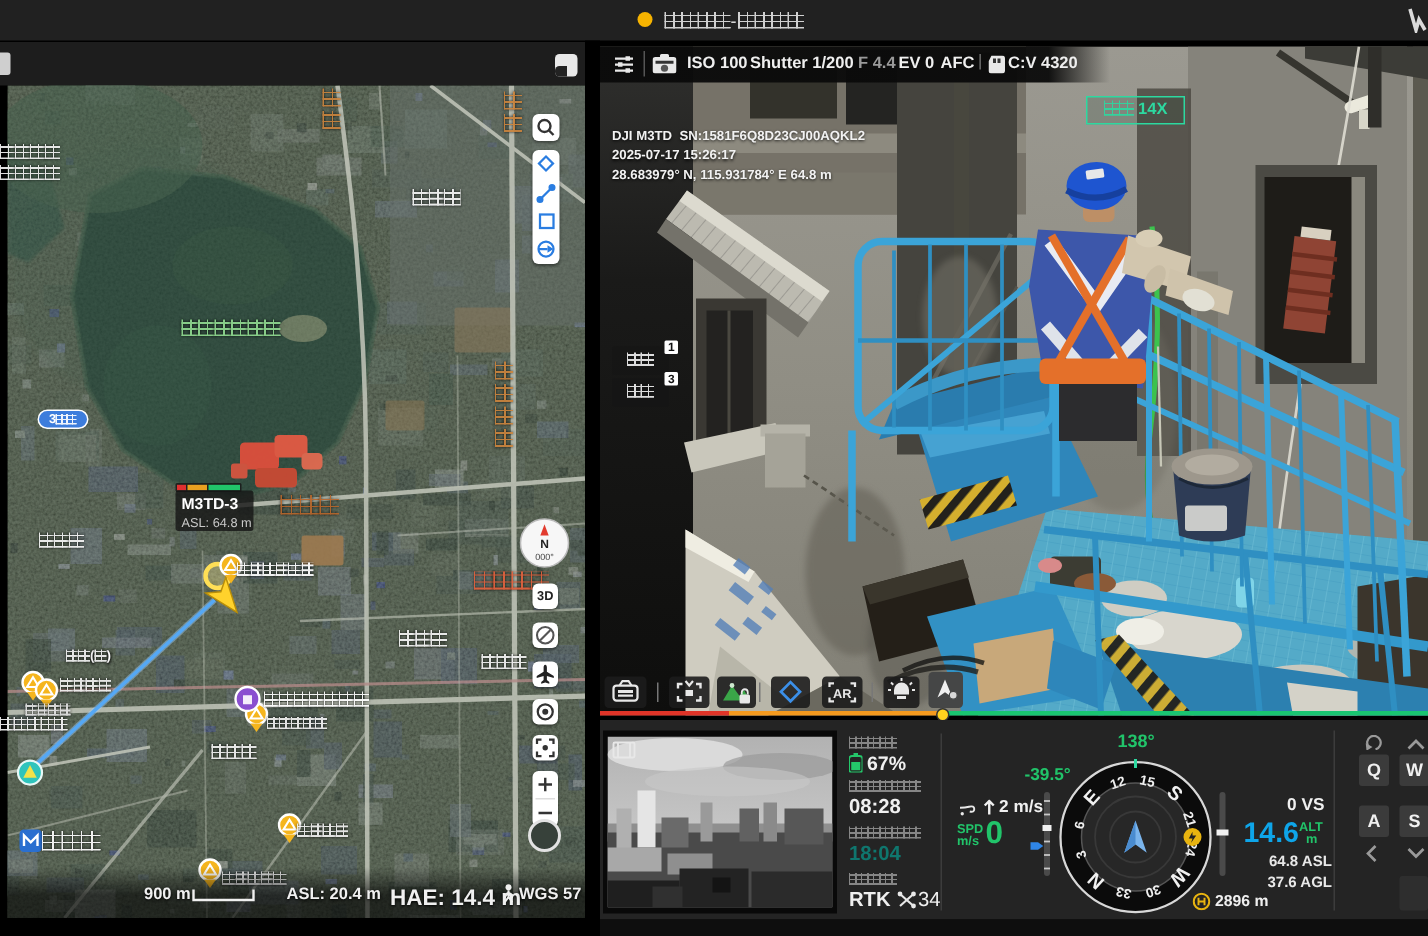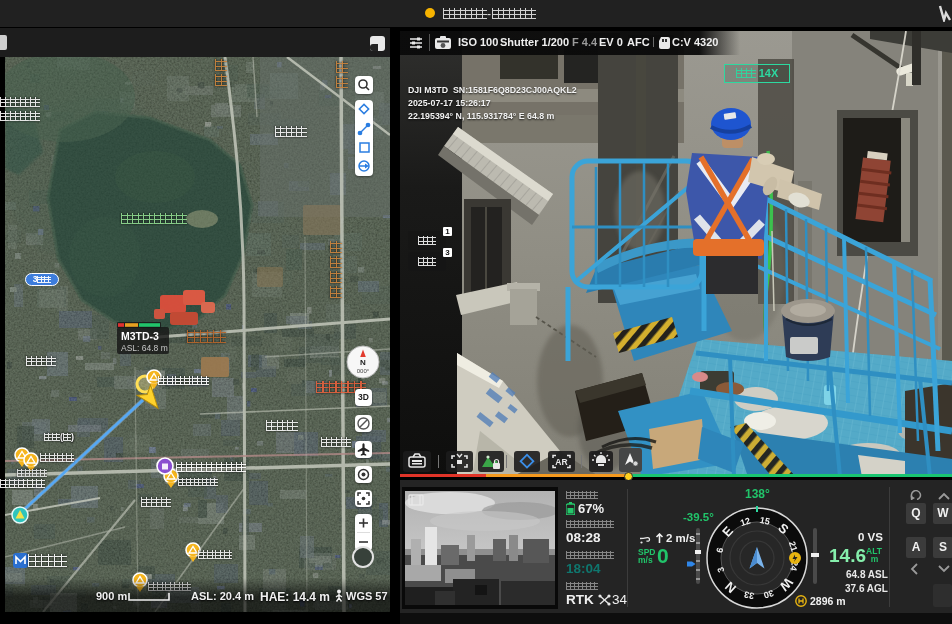--- a/index.html
+++ b/index.html
@@ -603,21 +603,21 @@
   <line x1="2" y1="18.5" x2="15" y2="18.5" stroke="#ddd"></line>
       </svg></div>
 <div class="abs" style="left:352px;top:546px;width:22px;height:22px;border-radius:50%;background:#37413a;border:2px solid #e2e2e2"></div>
 
 <div class="abs" style="left:5px;top:578px;width:385px;height:34px;background:linear-gradient(180deg,rgba(0,0,0,0),rgba(0,0,0,.62) 55%)"></div>
 <div class="abs" style="left:96px;top:590px;color:#f0f0f0;font-size:11px;font-weight:bold;text-shadow:0 1px 2px #000">900 m</div>
 <svg class="abs" style="left:128px;top:592px" width="42" height="10">
       <path d="M1 1 V8 H41 V1" stroke="#f0f0f0" stroke-width="1.6" fill="none"></path>
     </svg>
 <div class="abs" style="left:191px;top:590px;color:#f0f0f0;font-size:11px;font-weight:bold;text-shadow:0 1px 2px #000">ASL: 20.4 m</div>
-<div class="abs" style="left:260px;top:590px;color:#f0f0f0;font-size:12px;font-weight:bold;text-shadow:0 1px 2px #000">HAE: 14.4 m</div>
+<div class="abs" style="left:260px;top:590px;color:#f0f0f0;font-size:15px;font-weight:bold;text-shadow:0 1px 2px #000">HAE: 14.4 m</div>
 <svg class="abs" style="left:334px;top:589px" width="10" height="13">
       <circle cx="5" cy="2.5" r="2" fill="#f0f0f0"></circle>
       <path d="M5 4.5 V9 M5 6 L2 8 M5 6 L8 8 M5 9 L2.5 12.5 M5 9 L7.5 12.5" stroke="#f0f0f0" stroke-width="1.4"></path>
     </svg>
 <div class="abs" style="left:346px;top:590px;color:#f0f0f0;font-size:11px;font-weight:bold;text-shadow:0 1px 2px #000">WGS 57</div>
 <div class="abs" style="left:0;top:612px;width:400px;height:12px;background:#000"></div>
 <div class="abs" style="left:390px;top:27px;width:10px;height:597px;background:#000"></div>
 
 <svg class="abs" style="left:400px;top:31px" width="552" height="446" viewBox="0 0 552 446">
 <defs>
@@ -853,21 +853,21 @@
 <div class="abs" style="left:652px;top:35px;color:#777;font-size:11px">|</div>
 <svg class="abs" style="left:659px;top:37px" width="11" height="12">
       <path d="M2 0 H9 Q11 0 11 2 V10 Q11 12 9 12 H2 Q0 12 0 10 V4 Z" fill="#e8e8e8"></path>
       <rect x="3" y="2" width="2" height="3" fill="#333"></rect>
       <rect x="6" y="2" width="2" height="3" fill="#333"></rect>
     </svg>
 <div class="abs" style="left:672px;top:36px;color:#efefef;font-size:11px;font-weight:bold">C:V 4320</div>
 
 <div class="abs" style="left:408px;top:85px;color:#f2f2f2;font-size:8.8px;font-weight:bold;text-shadow:0 1px 2px rgba(0,0,0,.8)">DJI M3TD&nbsp; SN:1581F6Q8D23CJ00AQKL2</div>
 <div class="abs" style="left:408px;top:98px;color:#f2f2f2;font-size:8.8px;font-weight:bold;text-shadow:0 1px 2px rgba(0,0,0,.8)">2025-07-17 15:26:17</div>
-<div class="abs" style="left:408px;top:111px;color:#f2f2f2;font-size:8.8px;font-weight:bold;text-shadow:0 1px 2px rgba(0,0,0,.8)">22.195394° N, 115.931784° E 64.8 m</div>
+<div class="abs" style="left:408px;top:111px;color:#f2f2f2;font-size:8.8px;font-weight:bold;text-shadow:0 1px 2px rgba(0,0,0,.8)">28.683979° N, 115.931784° E 64.8 m</div>
 
 <div class="abs" style="left:724px;top:64px;width:66px;height:19px;border:1.5px solid #2dd9a0;background:rgba(20,60,45,.18);color:#2dd9a0;font-size:11px;font-weight:bold;text-align:center;line-height:16px"><i class="cj" style="width:10px;height:10px;opacity:.92;background:repeating-linear-gradient(0deg,#2dd9a0 0 1px,transparent 1px 3.7px),repeating-linear-gradient(90deg,#2dd9a0 0 1px,transparent 1px 5.3px);box-shadow:inset 0 -1px 0 #2dd9a0"></i><i class="cj" style="width:10px;height:10px;opacity:.92;background:repeating-linear-gradient(0deg,#2dd9a0 0 1px,transparent 1px 3.7px),repeating-linear-gradient(90deg,#2dd9a0 0 1px,transparent 1px 5.3px);box-shadow:inset 0 -1px 0 #2dd9a0"></i> 14X</div>
 
 <div class="abs" style="left:408px;top:231px;width:38px;height:19px;background:rgba(22,22,22,.88);border-radius:2px;color:#eee;font-size:10px;text-align:center;line-height:19px"><i class="cj" style="width:9px;height:9px;opacity:.92;background:repeating-linear-gradient(0deg,#eeeeee 0 1px,transparent 1px 3.4px),repeating-linear-gradient(90deg,#eeeeee 0 1px,transparent 1px 4.8px);box-shadow:inset 0 -1px 0 #eeeeee"></i><i class="cj" style="width:9px;height:9px;opacity:.92;background:repeating-linear-gradient(0deg,#eeeeee 0 1px,transparent 1px 3.4px),repeating-linear-gradient(90deg,#eeeeee 0 1px,transparent 1px 4.8px);box-shadow:inset 0 -1px 0 #eeeeee"></i></div>
 <div class="abs" style="left:443px;top:227px;width:9px;height:9px;background:#fff;color:#111;font-size:8px;font-weight:bold;text-align:center;line-height:9px;border-radius:1px">1</div>
 <div class="abs" style="left:408px;top:252px;width:38px;height:19px;background:rgba(22,22,22,.88);border-radius:2px;color:#eee;font-size:10px;text-align:center;line-height:19px"><i class="cj" style="width:9px;height:9px;opacity:.92;background:repeating-linear-gradient(0deg,#eeeeee 0 1px,transparent 1px 3.4px),repeating-linear-gradient(90deg,#eeeeee 0 1px,transparent 1px 4.8px);box-shadow:inset 0 -1px 0 #eeeeee"></i><i class="cj" style="width:9px;height:9px;opacity:.92;background:repeating-linear-gradient(0deg,#eeeeee 0 1px,transparent 1px 3.4px),repeating-linear-gradient(90deg,#eeeeee 0 1px,transparent 1px 4.8px);box-shadow:inset 0 -1px 0 #eeeeee"></i></div>
 <div class="abs" style="left:443px;top:248px;width:9px;height:9px;background:#fff;color:#111;font-size:8px;font-weight:bold;text-align:center;line-height:9px;border-radius:1px">3</div>
 
 <div class="abs" style="left:403px;top:451px;width:28px;height:21px;background:rgba(28,28,28,.9);border-radius:3px">
  <svg width="28" height="21">
@@ -1071,21 +1071,21 @@
  <circle cx="90" cy="52" r="6" fill="#e8b410"></circle>
  <path d="M 90 48.5 L 87.5 53 H 90 L 89 56 L 92.5 51 H 90 Z" fill="#222"></path>
 </svg>
 
 <svg class="abs" style="left:810px;top:528px" width="10" height="56">
  <rect x="3" y="0" width="4" height="56" rx="2" fill="#4a4a4a"></rect>
  <rect x="1" y="25" width="8" height="4" fill="#f0f0f0"></rect>
 </svg>
 
 <div class="abs" style="left:858px;top:531px;color:#f0f0f0;font-size:11.5px;font-weight:bold">0 VS</div>
-<div class="abs" style="left:829px;top:545px;color:#86efac;font-size:19px;font-weight:bold">14.6</div>
+<div class="abs" style="left:829px;top:545px;color:#0ea5e9;font-size:19px;font-weight:bold">14.6</div>
 <div class="abs" style="left:866px;top:548px;color:#21c46a;font-size:8.5px;font-weight:bold;line-height:7.5px">ALT<br>&nbsp;&nbsp;m</div>
 <div class="abs" style="left:846px;top:569px;color:#e8e8e8;font-size:10px;font-weight:bold">64.8 ASL</div>
 <div class="abs" style="left:845px;top:583px;color:#e8e8e8;font-size:10px;font-weight:bold">37.6 AGL</div>
 <svg class="abs" style="left:795px;top:595px" width="12" height="12">
       <circle cx="6" cy="6" r="5.2" fill="none" stroke="#e8b410" stroke-width="1.4"></circle>
       <path d="M4 3.5 V8.5 M8 3.5 V8.5 M4 6 H8" stroke="#e8b410" stroke-width="1.3"></path>
     </svg>
 <div class="abs" style="left:810px;top:595px;color:#f0f0f0;font-size:10.5px;font-weight:bold">2896 m</div>
 <div class="abs" style="left:889px;top:487px;width:1px;height:120px;background:#3c3c3c"></div>
 

